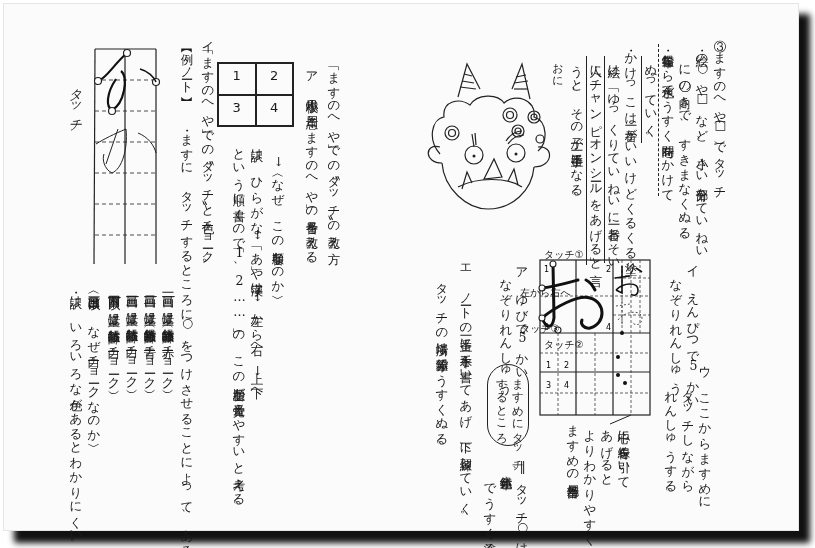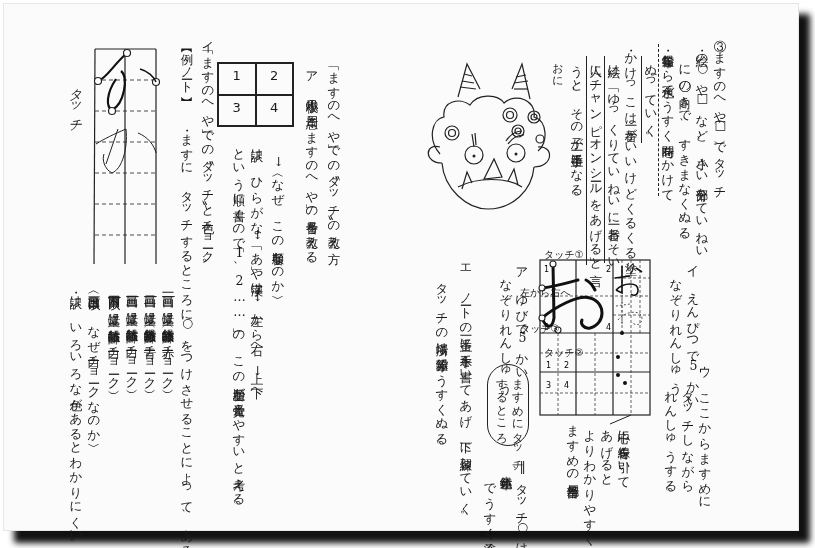--- a/index.html
+++ b/index.html
@@ -211,21 +211,21 @@
     <text x="8" y="110" font-size="8" font-family="DejaVu Sans">1</text>
     <text x="26" y="110" font-size="8" font-family="DejaVu Sans">2</text>
     <text x="8" y="130" font-size="8" font-family="DejaVu Sans">3</text>
     <text x="26" y="130" font-size="8" font-family="DejaVu Sans">4</text>
 
     <path d="M93 157 L 72 166" stroke="#222" stroke-width="1" fill="none"></path>
   </svg>
   <div class="tiny" style="left:540px;top:244px;">タッチ①</div>
   <div class="tiny" style="left:516px;top:282px;">左から右へ</div>
   <div class="tiny" style="left:516px;top:318px;">タッチ③</div>
-  <div class="tiny" style="left:540px;top:342px;">タッチ②</div>
+  <div class="tiny" style="left:540px;top:334px;">タッチ②</div>
 
   <div class="v" style="left:612px;top:417px;">中心に青線を引いて</div>
   <div class="v" style="left:595px;top:417px;">あげると</div>
   <div class="v" style="left:578px;top:417px;">よりわかりやすく書ける</div>
   <div class="v" style="left:561px;top:412px;">ますめの部屋番号</div>
 
   <div class="v" style="left:510px;top:254px;">ア　ゆびで5かい</div>
   <div class="v" style="left:494px;top:266px;">なぞりれんしゅう。</div>
 
   <div class="cloud" style="left:483px;top:360px;width:40px;height:80px;"></div>

